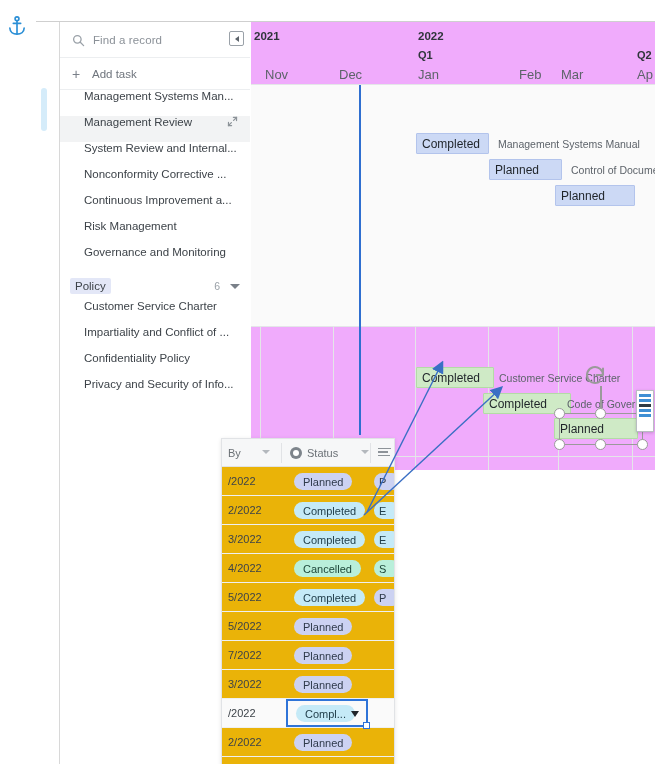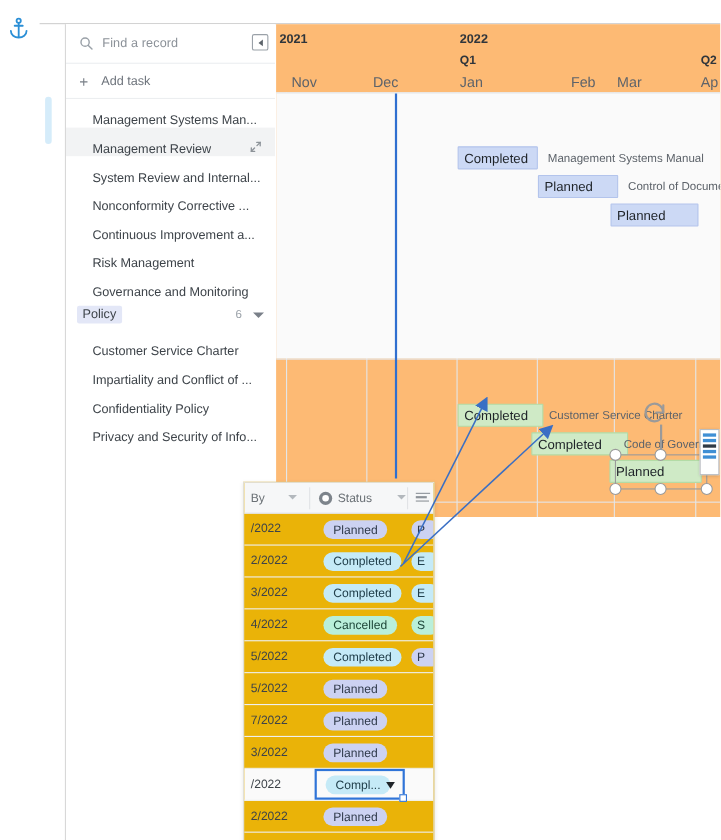--- a/index.html
+++ b/index.html
@@ -30,26 +30,26 @@
   .sb-add { height:32px; border-bottom:1px solid #eceef0; display:flex; align-items:center; padding-left:12px; }
   .sb-add .plus { font-size:14px; color:#7a8089; width:14px; }
   .sb-add .lbl { font-size:11.5px; color:#6f757d; margin-left:6px; }
 
   .grp { height:28px; display:flex; align-items:center; padding-left:10px; position:relative; }
   .grp .name { font-size:11.5px; color:#3d4349; background:#e3e7f7; padding:2px 5px; border-radius:2px; }
   .grp .cnt { position:absolute; right:30px; font-size:10.5px; color:#9aa1a8; }
   .grp .caret { position:absolute; right:10px; width:0;height:0;
                 border-left:5px solid transparent;border-right:5px solid transparent;border-top:5.5px solid #7a8089; }
 
-  .task { height:26px; display:flex; align-items:flex-end; padding-left:24px; position:relative; font-size:11.5px; color:#3d4349; }
+  .task { height:26px; display:flex; align-items:flex-start; padding-left:24px; position:relative; font-size:11.5px; color:#3d4349; }
   .task.sel { background:#f2f3f4; }
   .task .exp { position:absolute; right:12px; color:#8d9399; font-size:10px; }
 
   
-  .gantt { position:absolute; left:251px; top:22px; width:404px; height:448px; background:#fdba74; overflow:hidden; }
+  .gantt { position:absolute; left:251px; top:22px; width:404px; height:448px; background:#f0abfc; overflow:hidden; }
   .hdr-year { position:absolute; top:8px; font-size:11.5px; font-weight:bold; color:#2f353b; }
   .hdr-q    { position:absolute; top:27px; font-size:11px; font-weight:bold; color:#2f353b; }
   .hdr-mon  { position:absolute; top:45px; font-size:13px; color:#5d636a; }
   .hdr-rule { position:absolute; left:0; top:62px; width:404px; height:1px; background:#d8d8d8; }
   .vline { position:absolute; top:62px; width:1px; height:386px; background:#e4e6e8; }
   .today { position:absolute; left:108px; top:63px; width:2px; height:350px; background:#2f6fd0; }
   .row-div { position:absolute; left:0; width:404px; height:1px; background:#e4e6e8; }
   .band { position:absolute; left:0; width:404px; background:#fafafa; }
 
   .bar { position:absolute; height:21px; border-radius:1px; display:flex; align-items:center;

